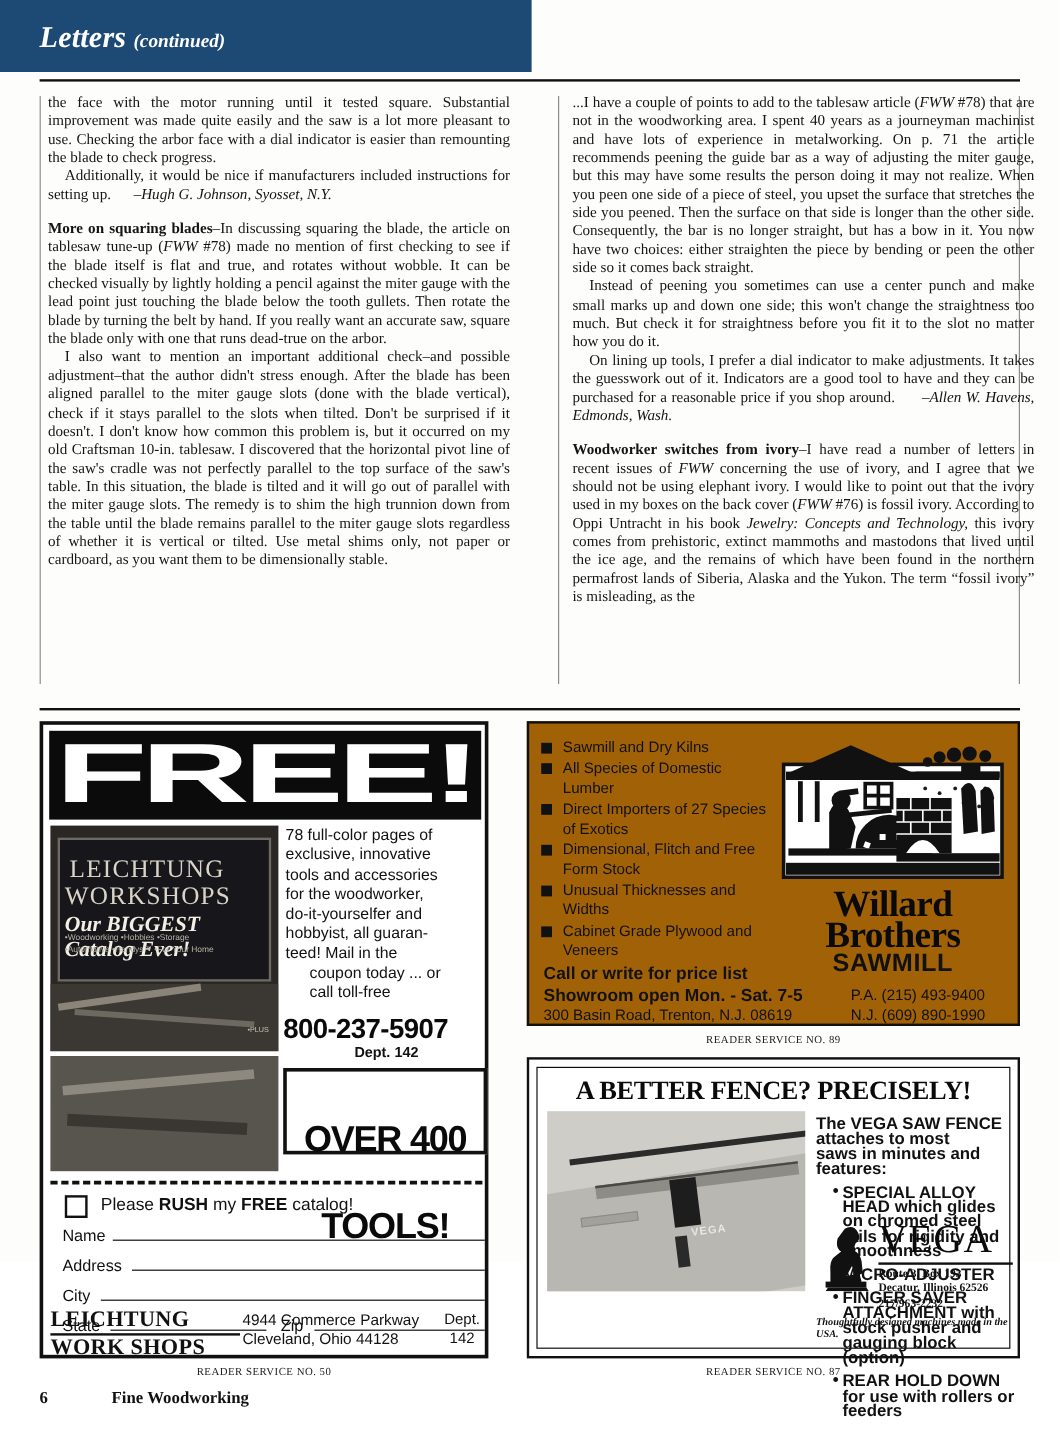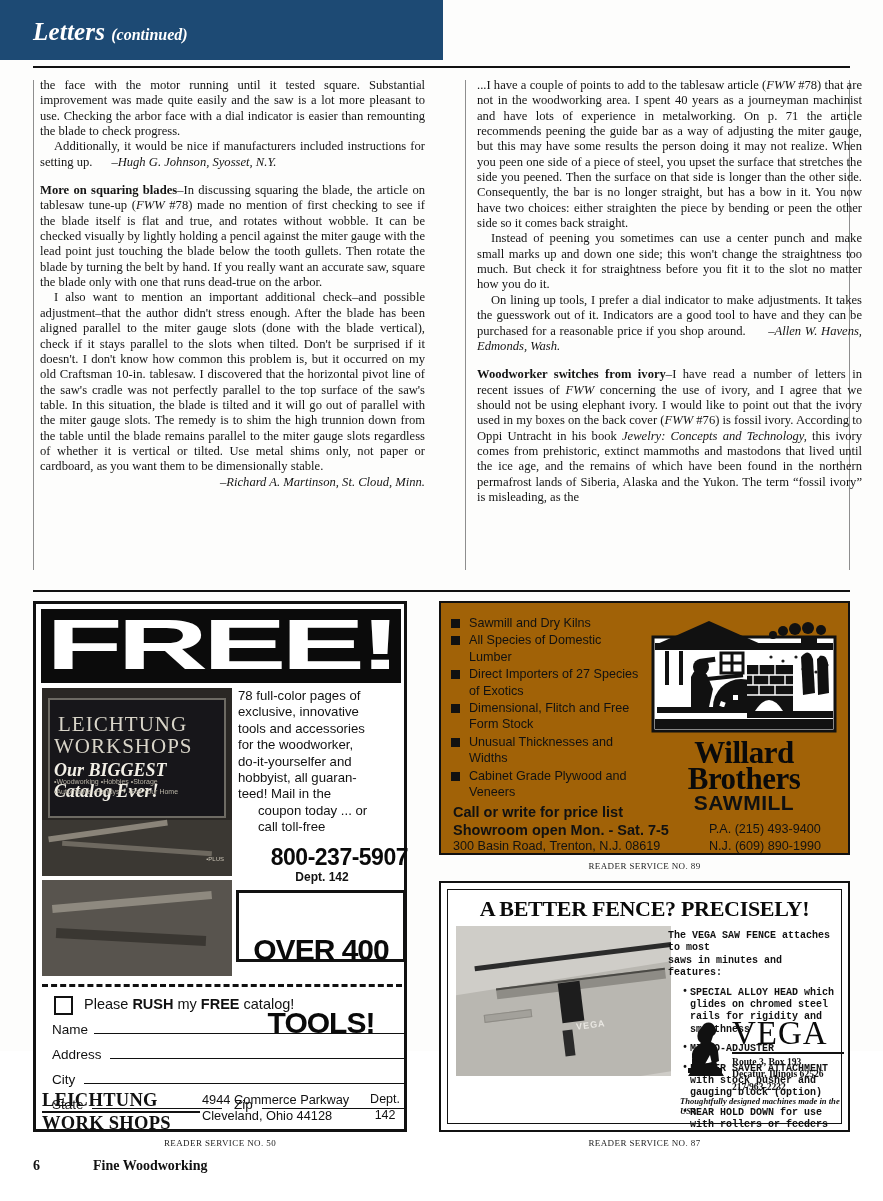--- a/index.html
+++ b/index.html
@@ -127,21 +127,21 @@
   }
 
   .promo-text{
     position:absolute; left:202px; top:84px; width:166px;
     font-family:"Liberation Sans", sans-serif;
     font-size:13.2px; line-height:16.4px; color:#111;
   }
   .promo-indent{ padding-left:20px; }
   .phone{
     position:absolute; left:200px; top:240px; width:172px;
-    text-align:right;
+    text-align:left;
     font-family:"Liberation Sans", sans-serif;
     font-weight:700; font-size:23px; letter-spacing:-0.5px; color:#0a0a0a;
   }
   .dept{
     position:absolute; left:200px; top:266px; width:172px; text-align:center;
     font-family:"Liberation Sans", sans-serif; font-weight:700; font-size:12px;
   }
   .over400{
     position:absolute; left:200px; top:286px; width:170px; height:72px;
     border:3px solid #111; background:#fff; box-sizing:border-box;
@@ -302,22 +302,22 @@
     position:absolute; left:120px; top:94px;
     color:#e9e7e2; font-family:"Liberation Sans", sans-serif;
     font-size:9px; font-weight:700; letter-spacing:1px;
     transform: rotate(-7deg);
   }
   .v-slot{
     position:absolute; left:28px; top:86px; width:46px; height:6px;
     background:#a3a19b; border:1px solid #8e8c86; transform: rotate(-7deg);
   }
   .v-feat{
-    position:absolute; left:220px; top:40px; width:168px;
-    font-family:Liberation Mono, monospace; font-size:10px; line-height:12.4px;
+    position:absolute; left:232px; top:40px; width:168px;
+    font-family:Liberation Sans, sans-serif; font-size:14px; line-height:12.4px;
     font-weight:700; color:#111;
   }
   .v-feat p{ margin:0 0 7px 0; }
   .v-feat .b{ position:relative; padding-left:8px;margin-left:14px; }
   .v-feat .b::before{ content:"\2022"; position:absolute; left:0; top:-1px; }
   .v-logo{
     position:absolute; left:232px; top:126px; width:168px;
   }
   .v-vega{
     position:absolute; left:52px; top:0px;
@@ -364,21 +364,20 @@
     <div class="col-divider div-b"></div>
     <div class="col-divider div-c"></div>
 
     <div class="col col-left">
       <p class="noindent">the face with the motor running until it tested square. Substantial improvement was made quite easily and the saw is a lot more pleasant to use. Checking the arbor face with a dial indicator is easier than remounting the blade to check progress.</p>
       <p><span>Additionally, it would be nice if manufacturers included instructions for setting up.</span>&nbsp;&nbsp;&nbsp;&nbsp;&nbsp;&nbsp;<span class="inline-sig">–Hugh G. Johnson, Syosset, N.Y.</span></p>
 
       <p class="noindent gap"><span class="lead">More on squaring blades</span><span>–</span><span>In discussing squaring the blade, the article on tablesaw tune-up (</span><span class="ital">FWW</span><span> #78) made no mention of first checking to see if the blade itself is flat and true, and rotates without wobble. It can be checked visually by lightly holding a pencil against the miter gauge with the lead point just touching the blade below the tooth gullets. Then rotate the blade by turning the belt by hand. If you really want an accurate saw, square the blade only with one that runs dead-true on the arbor.</span></p>
 
       <p>I also want to mention an important additional check–and possible adjustment–that the author didn't stress enough. After the blade has been aligned parallel to the miter gauge slots (done with the blade vertical), check if it stays parallel to the slots when tilted. Don't be surprised if it doesn't. I don't know how common this problem is, but it occurred on my old Craftsman 10-in. tablesaw. I discovered that the horizontal pivot line of the saw's cradle was not perfectly parallel to the top surface of the saw's table. In this situation, the blade is tilted and it will go out of parallel with the miter gauge slots. The remedy is to shim the high trunnion down from the table until the blade remains parallel to the miter gauge slots regardless of whether it is vertical or tilted. Use metal shims only, not paper or cardboard, as you want them to be dimensionally stable.</p>
-      <p class="sig">–Richard A. Martinson, St. Cloud, Minn.</p>
     </div>
 
     <div class="col col-right">
       <p class="noindent"><span>...I have a couple of points to add to the tablesaw article (</span><span class="ital">FWW</span><span> #78) that are not in the woodworking area. I spent 40 years as a journeyman machinist and have lots of experience in metalworking. On p. 71 the article recommends peening the guide bar as a way of adjusting the miter gauge, but this may have some results the person doing it may not realize. When you peen one side of a piece of steel, you upset the surface that stretches the side you peened. Then the surface on that side is longer than the other side. Consequently, the bar is no longer straight, but has a bow in it. You now have two choices: either straighten the piece by bending or peen the other side so it comes back straight.</span></p>
       <p>Instead of peening you sometimes can use a center punch and make small marks up and down one side; this won't change the straightness too much. But check it for straightness before you fit it to the slot no matter how you do it.</p>
       <p><span>On lining up tools, I prefer a dial indicator to make adjustments. It takes the guesswork out of it. Indicators are a good tool to have and they can be purchased for a reasonable price if you shop around.</span>&nbsp;&nbsp;&nbsp;&nbsp;&nbsp;&nbsp;<span class="inline-sig">–Allen W. Havens, Edmonds, Wash.</span></p>
 
       <p class="noindent gap"><span class="lead">Woodworker switches from ivory</span><span>–</span><span>I have read a number of letters in recent issues of </span><span class="ital">FWW</span><span> concerning the use of ivory, and I agree that we should not be using elephant ivory. I would like to point out that the ivory used in my boxes on the back cover (</span><span class="ital">FWW</span><span> #76) is fossil ivory. According to Oppi Untracht in his book </span><span class="ital">Jewelry: Concepts and Technology,</span><span> this ivory comes from prehistoric, extinct mammoths and mastodons that lived until the ice age, and the remains of which have been found in the northern permafrost lands of Siberia, Alaska and the Yukon. The term “fossil ivory” is misleading, as the</span></p>
     </div>
   </div>

